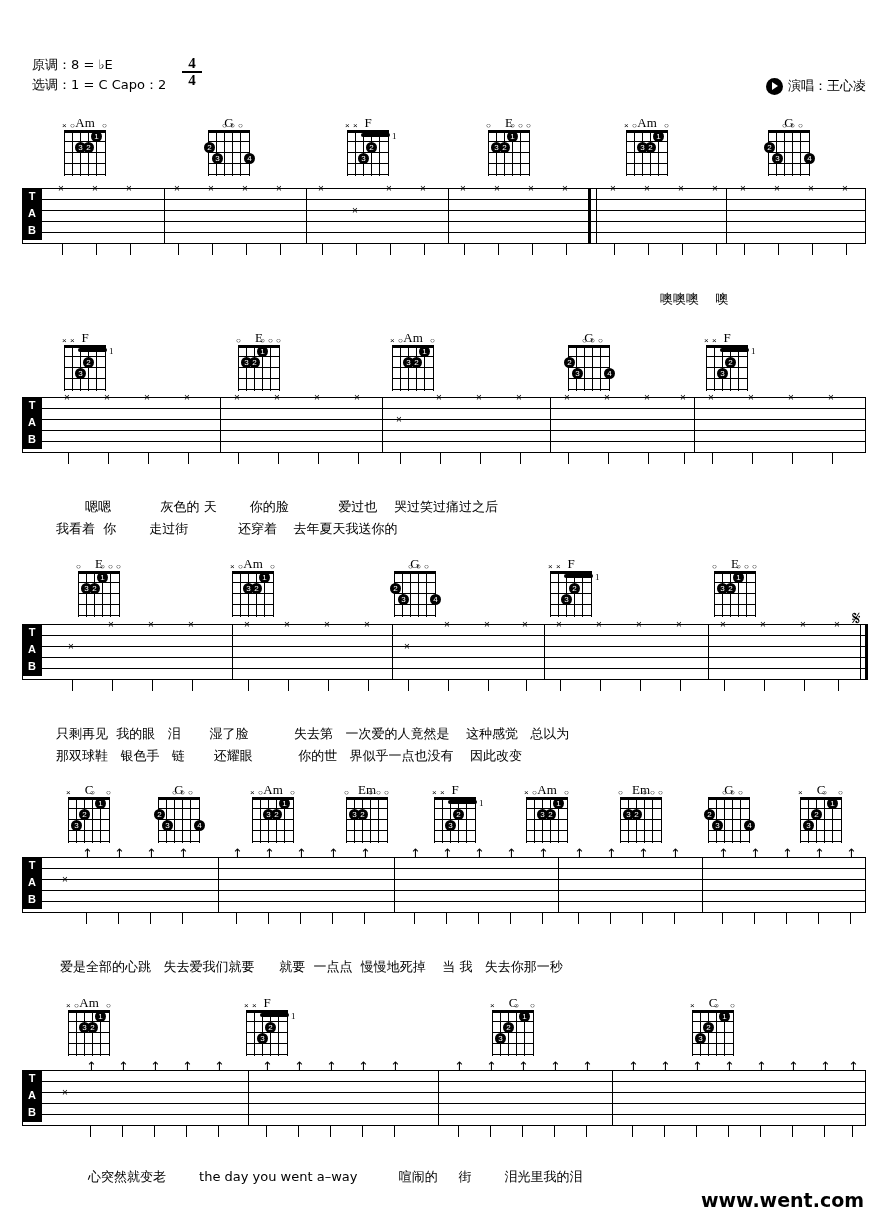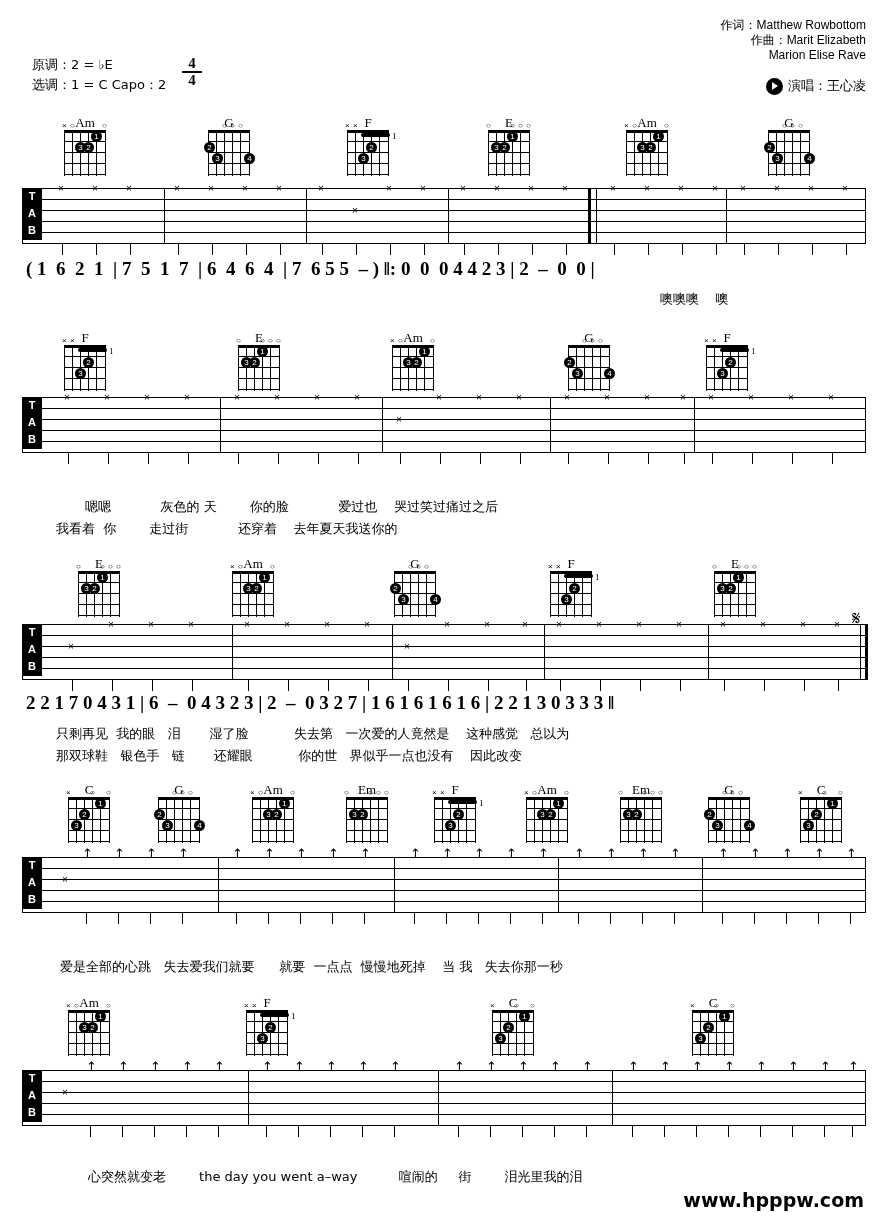--- a/index.html
+++ b/index.html
@@ -80,33 +80,28 @@
     font-weight:bold;font-size:19px;letter-spacing:0px;
   }
   .segno{position:absolute;font-family:"DejaVu Sans",sans-serif;font-size:20px;}
 </style>
 </head>
 <body>
 
 <div class="sheet">
 
 
-  <div class="credits">
-    <div>作词：Matthew Rowbottom</div>
-    <div>作曲：Marit Elizabeth</div>
-    <div>Marion Elise Rave</div>
-  </div>
 
   <div class="singer-wrap">
     <span class="play-badge"></span>
     <span>演唱：王心凌</span>
   </div>
 
   <div class="keyinfo">
-    <div>原调：2 = ♭E</div>
+    <div>原调：8 = ♭E</div>
     <div>选调：1 = C  Capo：2</div>
   </div>
 
   <div class="meter">
     <span class="num">4</span>
     <span class="bar"></span>
     <span class="num">4</span>
   </div>
 
   <div class="chord" style="left:62px;top:115px;">
@@ -303,21 +298,20 @@
     <div class="stem" style="left:544px;top:57px;height:12px"></div>
       <div class="stem" style="left:592px;top:57px;height:12px"></div>
     <div class="stem" style="left:626px;top:57px;height:12px"></div>
       <div class="stem" style="left:660px;top:57px;height:12px"></div>
     <div class="stem" style="left:694px;top:57px;height:12px"></div>
       <div class="stem" style="left:722px;top:57px;height:12px"></div>
     <div class="stem" style="left:756px;top:57px;height:12px"></div>
       <div class="stem" style="left:790px;top:57px;height:12px"></div>
     <div class="stem" style="left:824px;top:57px;height:12px"></div>
   </div>
-  <div class="nums" style="top:258px;">( 1  6  2  1  | 7  5  1  7  | 6  4  6  4  | 7  6 5 5  – ) ‖: 0  0  0 4 4 2 3 | 2  –  0  0 |</div>
   <div class="lyr" style="top:290px;left:660px;">噢噢噢    噢</div>
 
   <div class="chord" style="left:62px;top:330px;">
     <div class="cname">F</div>
     <div class="grid">
       <div class="h nut" style="top:0"></div>
         <div class="h" style="top:11px"></div>
         <div class="h" style="top:22px"></div>
         <div class="h" style="top:33px"></div>
         <div class="h" style="top:44px"></div>
@@ -654,21 +648,20 @@
       <div class="stem" style="left:504px;top:57px;height:12px"></div>
     <div class="stem" style="left:538px;top:57px;height:12px"></div>
       <div class="stem" style="left:578px;top:57px;height:12px"></div>
     <div class="stem" style="left:618px;top:57px;height:12px"></div>
       <div class="stem" style="left:658px;top:57px;height:12px"></div>
     <div class="stem" style="left:702px;top:57px;height:12px"></div>
       <div class="stem" style="left:742px;top:57px;height:12px"></div>
     <div class="stem" style="left:782px;top:57px;height:12px"></div>
       <div class="stem" style="left:816px;top:57px;height:12px"></div>
   </div>
-  <div class="nums" style="top:692px;">2 2 1 7 0 4 3 1 | 6  –  0 4 3 2 3 | 2  –  0 3 2 7 | 1 6 1 6 1 6 1 6 | 2 2 1 3 0 3 3 3 ‖</div>
   <div class="lyr" style="top:725px;left:56px;">只剩再见  我的眼   泪       湿了脸           失去第   一次爱的人竟然是    这种感觉   总以为</div>
   <div class="lyr" style="top:747px;left:56px;">那双球鞋   银色手   链       还耀眼           你的世   界似乎一点也没有    因此改变</div>
 
   <div class="chord" style="left:66px;top:782px;">
     <div class="cname">C</div>
     <div class="grid">
       <div class="h nut" style="top:0"></div>
         <div class="h" style="top:11px"></div>
         <div class="h" style="top:22px"></div>
         <div class="h" style="top:33px"></div>
@@ -1081,14 +1074,14 @@
     <div class="stem" style="left:642px;top:57px;height:12px"></div>
       <div class="stem" style="left:674px;top:57px;height:12px"></div>
     <div class="stem" style="left:706px;top:57px;height:12px"></div>
       <div class="stem" style="left:738px;top:57px;height:12px"></div>
     <div class="stem" style="left:770px;top:57px;height:12px"></div>
       <div class="stem" style="left:802px;top:57px;height:12px"></div>
     <div class="stem" style="left:830px;top:57px;height:12px"></div>
   </div>
   <div class="lyr" style="top:1168px;left:88px;">心突然就变老        the day you went a–way          喧闹的     街        泪光里我的泪</div>
 
-  <div class="watermark">www.hpppw.com</div>
+  <div class="watermark">www.went.com</div>
 </div>
 
 </body></html>

